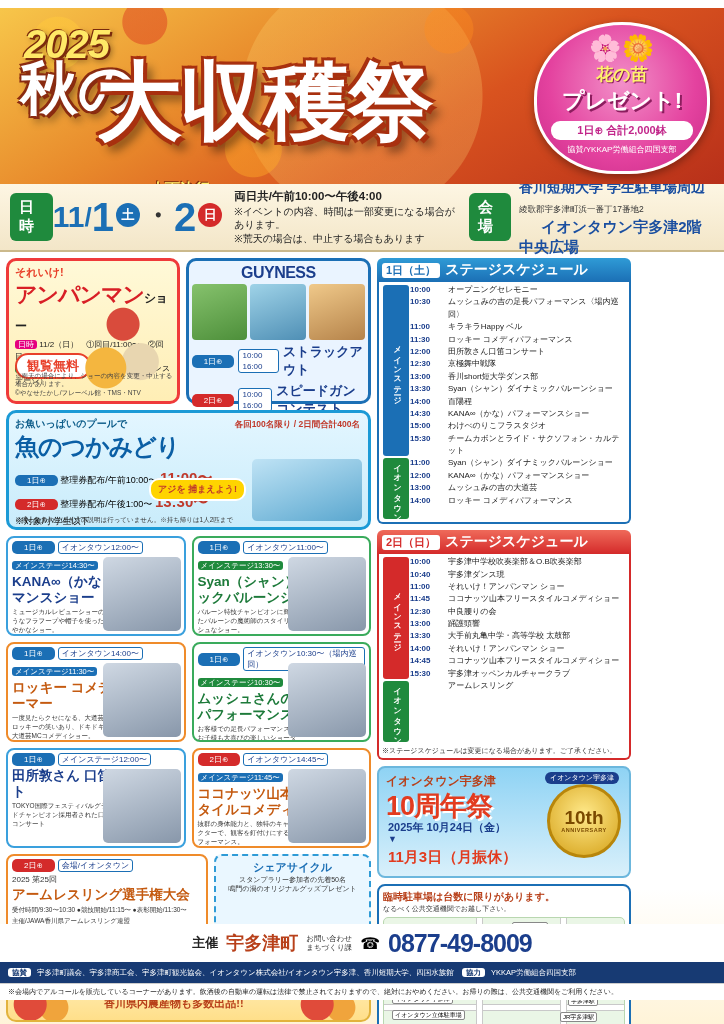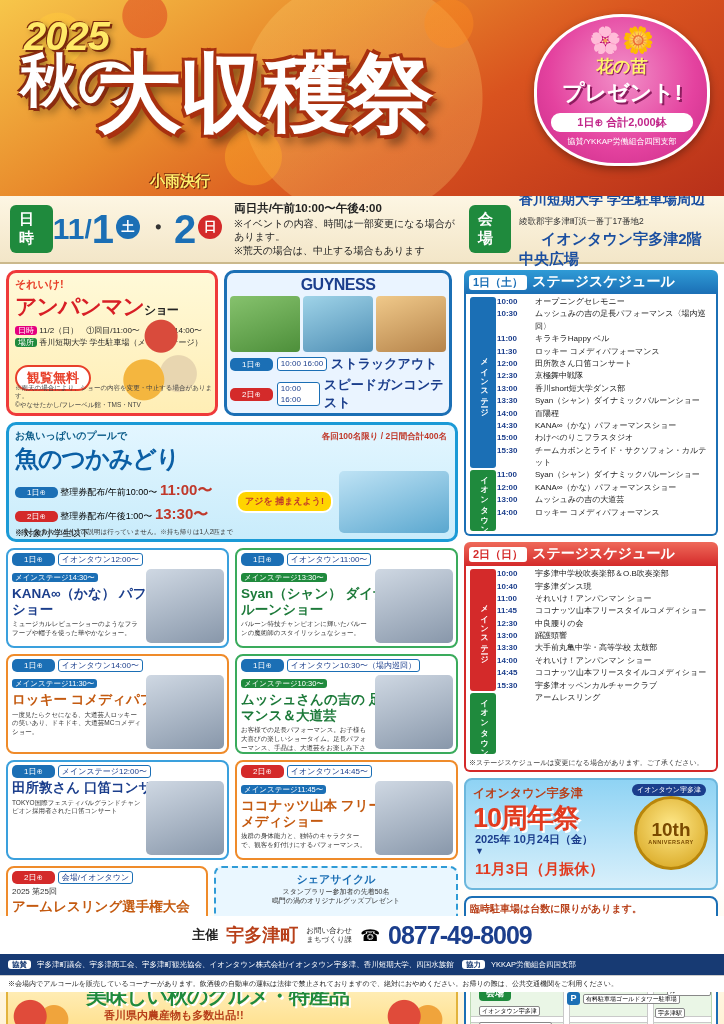--- a/index.html
+++ b/index.html
@@ -11,23 +11,24 @@
     position: relative;
   }
   .page {
     width: 724px; height: 1024px;
     position: relative;
     background: linear-gradient(180deg, #fff7e0 0%, #ffe9c0 6%, #ffffff 14%, #ffffff 86%, #fff3d6 100%);
   }
   
   .header {
     position: relative;
-    height: 196px;
+    height: 176px;
     background: linear-gradient(150deg, #f7c64a 0%, #e8892b 35%, #d9531f 62%, #b8301a 100%);
     overflow: hidden;
+    margin-top: 8px;
   }
   .leafbg {
     position: absolute; inset: 0;
     background:
       radial-gradient(circle at 8% 20%, rgba(255,200,60,.55) 0 26px, transparent 27px),
       radial-gradient(circle at 20% 8%, rgba(220,60,30,.5) 0 22px, transparent 23px),
       radial-gradient(circle at 35% 80%, rgba(255,170,40,.45) 0 28px, transparent 29px),
       radial-gradient(circle at 62% 12%, rgba(255,140,30,.4) 0 24px, transparent 25px),
       radial-gradient(circle at 86% 72%, rgba(190,40,20,.45) 0 26px, transparent 27px),
       radial-gradient(circle at 50% 50%, rgba(255,220,120,.25) 0 120px, transparent 121px);
@@ -102,21 +103,21 @@
   .d-dot { font-size: 26px; color:#333; margin: 0 3px 4px; }
   .time-box { align-self: center; margin-left: 10px; font-size: 10px; color: #222; line-height: 1.35; }
   .time-box b { font-size: 11.5px; }
   .venue-wrap { display:flex; align-items:center; margin-left: auto; margin-right: 10px; }
   .venue-txt { margin-left: 8px; line-height: 1.25; }
   .venue-l1 { font-size: 14px; font-weight: bold; color: #1b4fa0; }
   .venue-l2 { font-size: 8.5px; color: #333; }
   .venue-l3 { font-size: 15px; font-weight: bold; color: #1b4fa0; margin-left: 22px; }
   
   .content { display: flex; padding: 6px; gap: 6px; height: 712px; }
-  .colL { width: 452px; }
+  .colL { width: 365px; }
   .colR { width: 254px; }
   
   .row1 { display: flex; gap: 6px; height: 146px; }
   .anpan {
     width: 212px; border: 3px solid #ef3a3a; border-radius: 10px;
     background: linear-gradient(180deg,#fff9d8,#ffeeb5); position: relative; padding: 4px 6px;
   }
   .anpan .sore { font-size: 11px; font-weight: bold; color: #e8402a; }
   .anpan .ttl { font-size: 22px; font-weight: bold; color: #d81f26; letter-spacing: -1px; }
   .anpan .ttl small { font-size: 12px; color:#222; }

